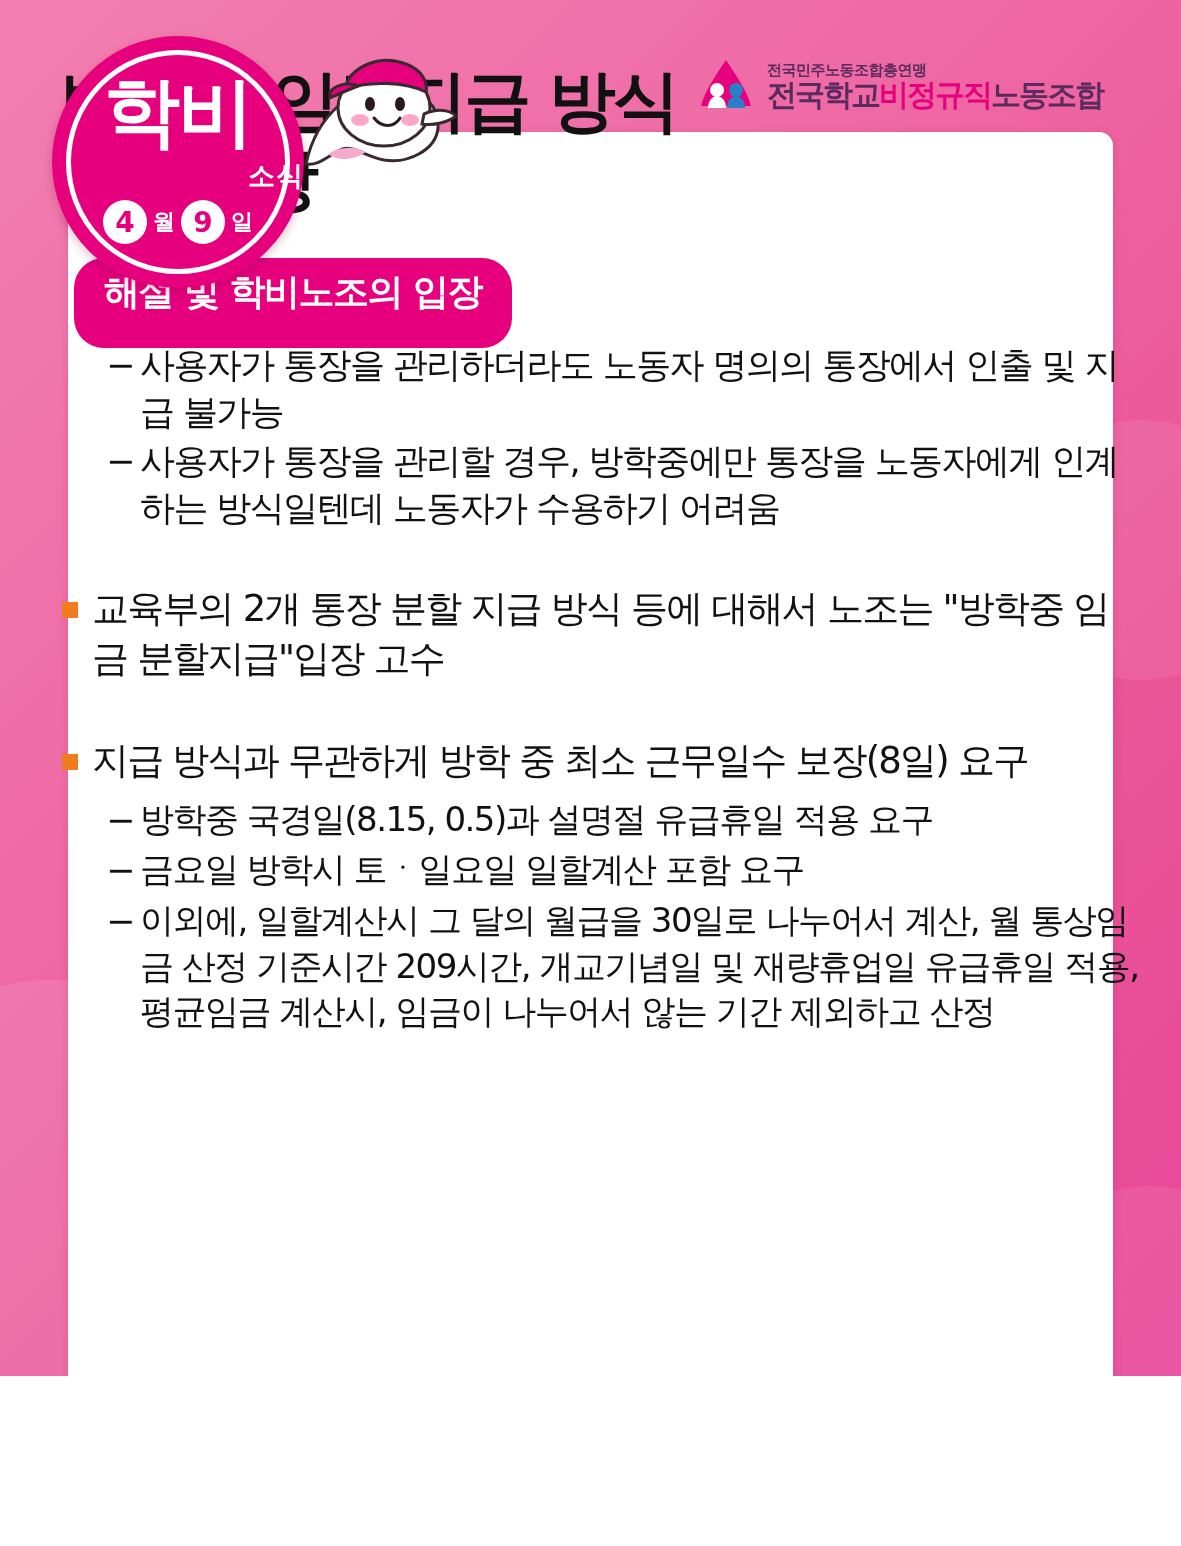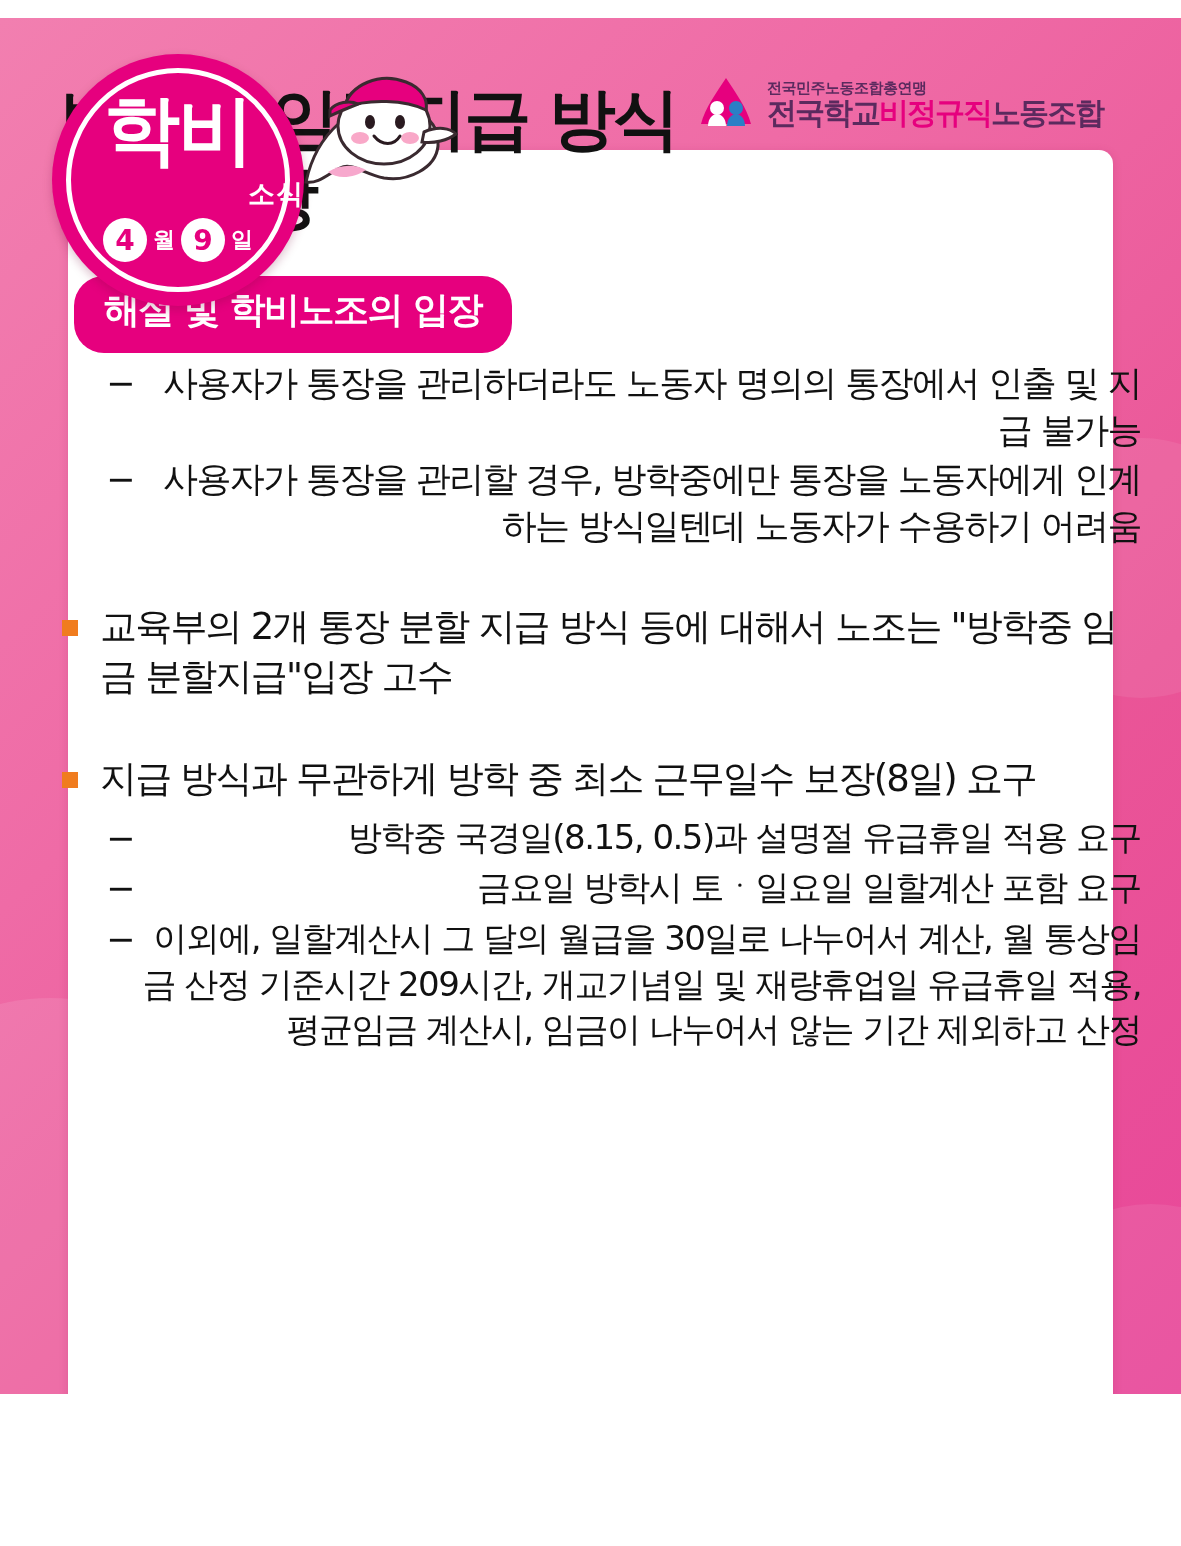--- a/index.html
+++ b/index.html
@@ -9,21 +9,20 @@
   }
   body {
     font-family: "DejaVu Sans", "Liberation Sans", sans-serif;
   }
   .poster {
     position: relative;
     width: 1181px;
     height: 1376px;
     overflow: hidden;
     background: linear-gradient(135deg, #f27fb0 0%, #ef6ba6 35%, #ea5597 70%, #e8479a 100%);
-    margin-top: 18px;
   }
   
   .blob {
     position: absolute;
     border-radius: 50%;
     background: rgba(255, 255, 255, 0.10);
     pointer-events: none;
   }
   .blob.b1 { width: 420px; height: 420px; left: -160px; top: 980px; }
   .blob.b2 { width: 260px; height: 260px; right: -90px; top: 420px; background: rgba(255,255,255,0.08); }
@@ -166,21 +165,21 @@
   
   .pill {
     position: absolute;
     left: 74px;
     top: 258px;
     background: #e6007e;
     color: #ffffff;
     font-size: 36px;
     font-weight: 900;
     letter-spacing: -1.5px;
-    padding: 10px 30px 18px 30px;
+    padding: 10px 30px 31px 30px;
     border-radius: 30px;
   }
 
   
   .content {
     position: absolute;
     left: 62px;
     right: 40px;
     top: 342px;
     color: #111111;
@@ -194,32 +193,31 @@
     letter-spacing: -1.6px;
     margin-bottom: 2px;
   }
   .dash-item .mark {
     flex: 0 0 auto;
     width: 34px;
     font-size: 35px;
     line-height: 1.34;
     color: #111111;
   }
-  .dash-item .txt { flex: 1 1 auto; text-align: right; }
+  .dash-item .txt { flex: 1 1 auto; }
 
   .indent-1 { padding-left: 44px; }
 
   .bullet-item {
     display: flex;
     align-items: flex-start;
     font-size: 37px;
     line-height: 1.36;
     letter-spacing: -1.8px;
     margin-top: 52px;
-    gap: 8px;
   }
   .bullet-item .sq {
     flex: 0 0 auto;
     width: 16px;
     height: 16px;
     background: #f07c1e;
     margin-top: 18px;
     margin-right: 14px;
   }
   .bullet-item .txt { flex: 1 1 auto; }

